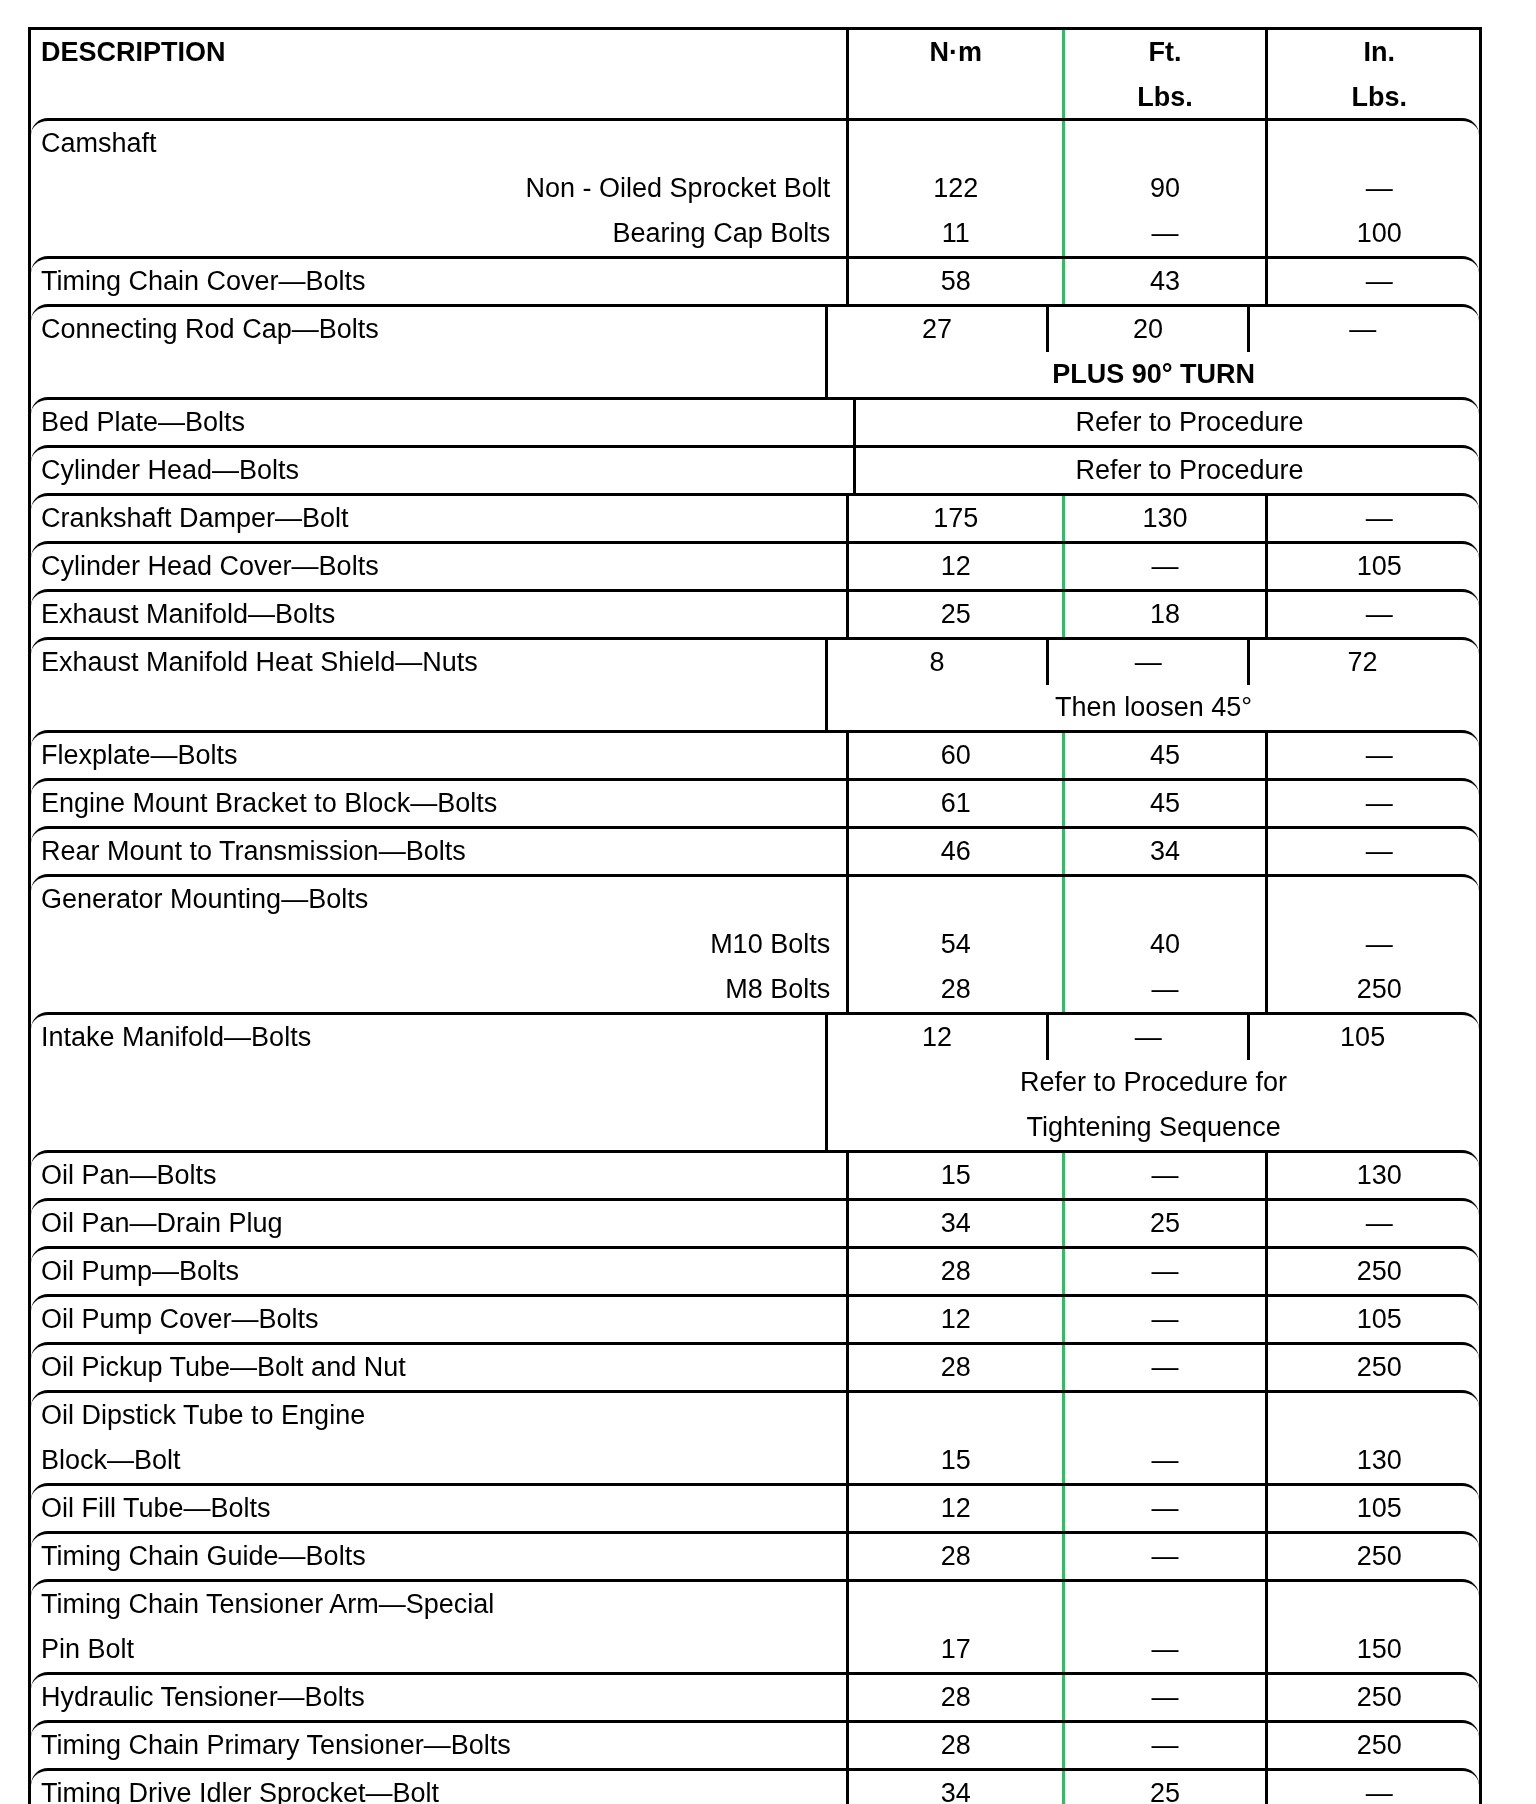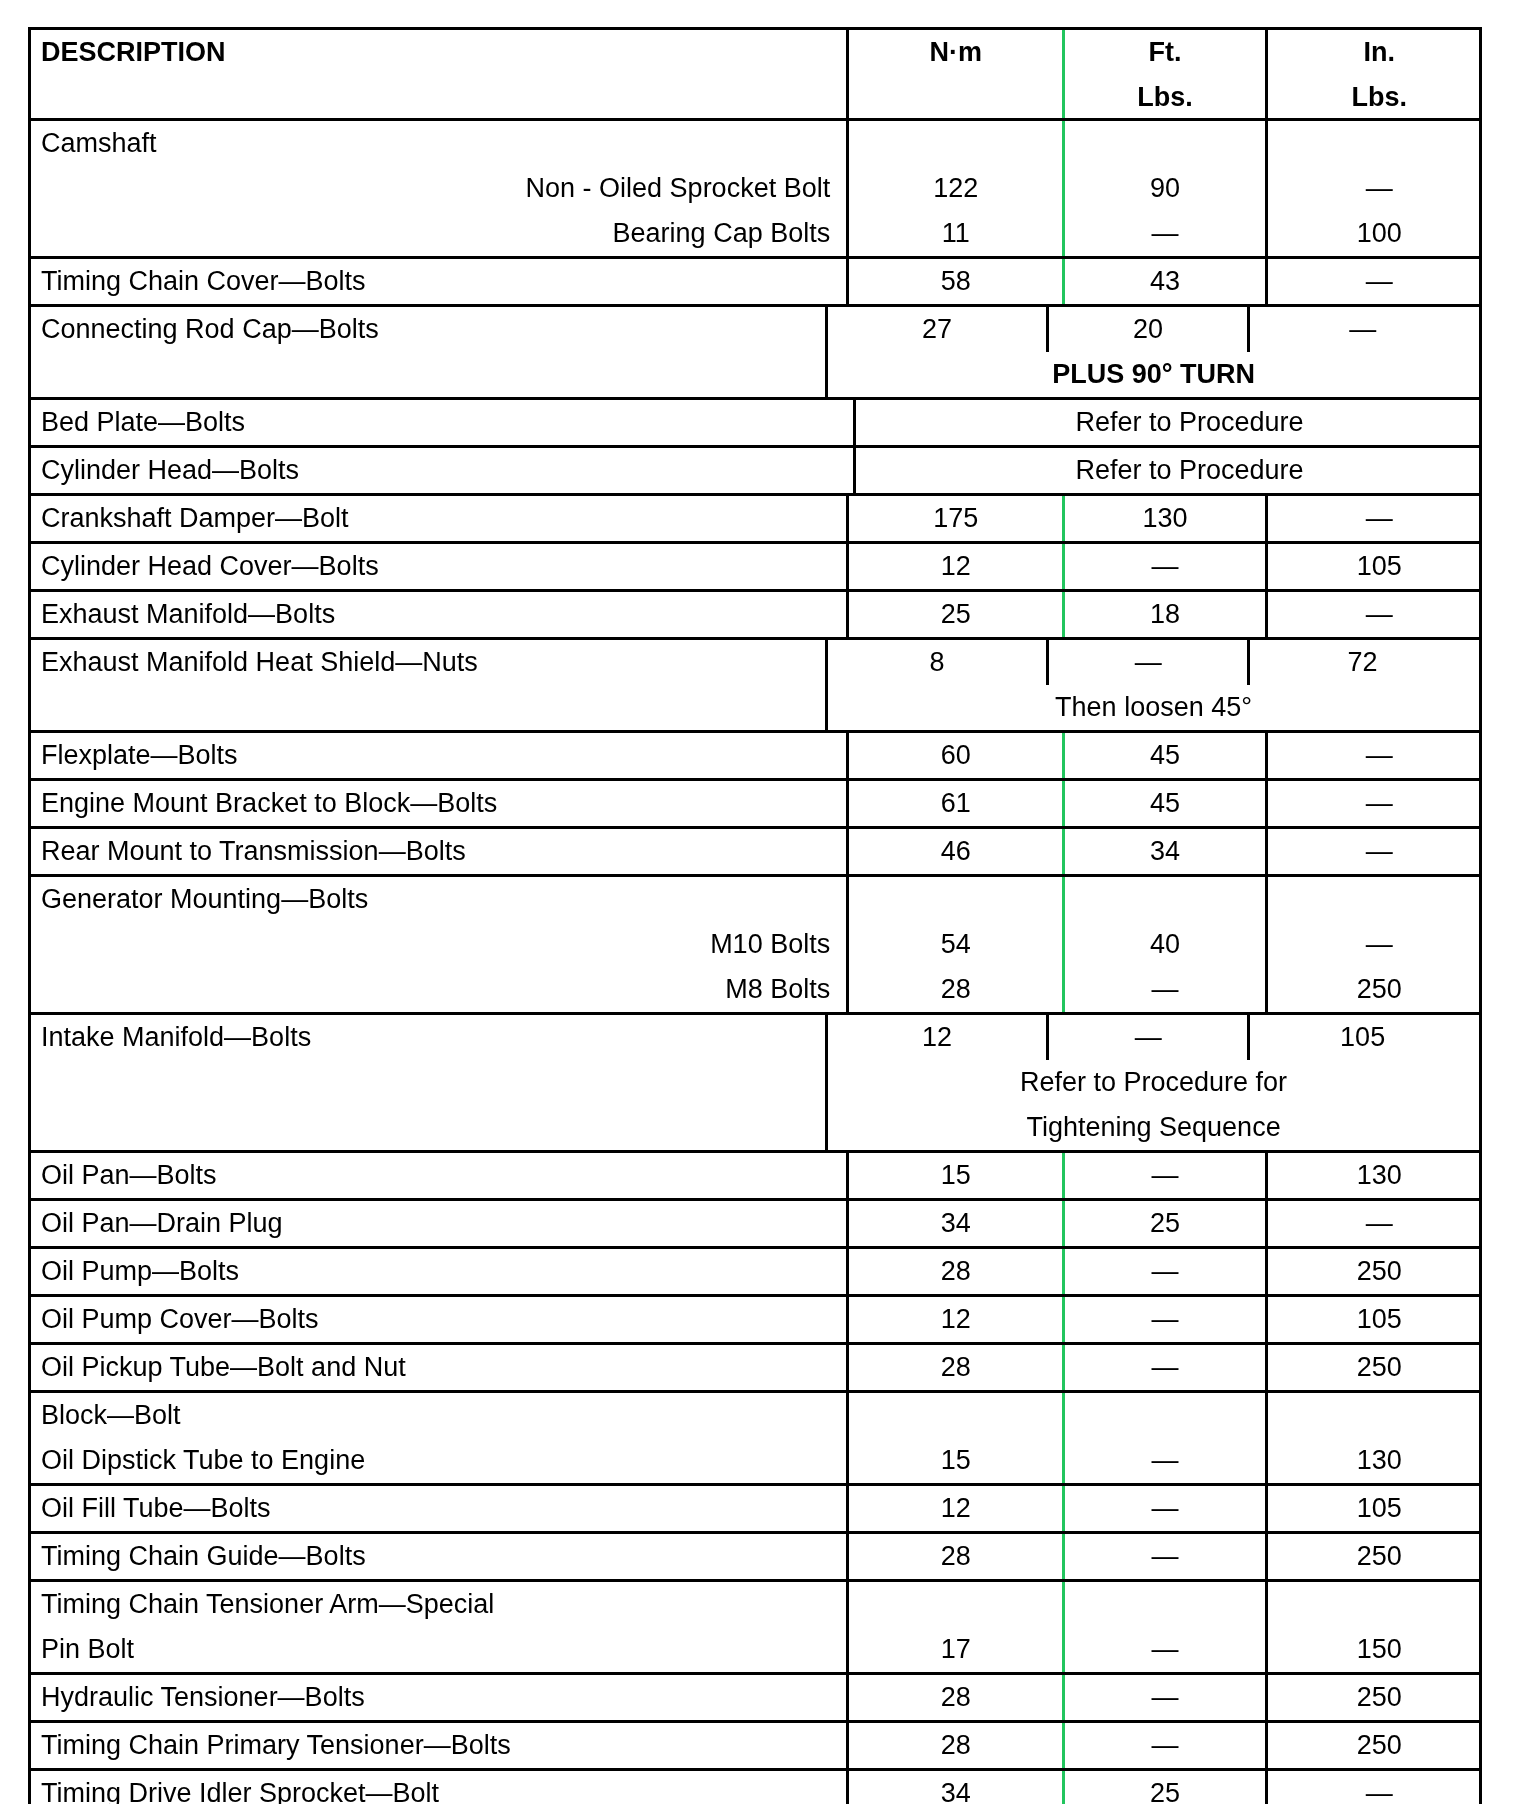--- a/index.html
+++ b/index.html
@@ -1,18 +1,18 @@
 <!DOCTYPE html>
 <html><head>
 <meta charset="utf-8">
 <style>
   html, body { margin:0; padding:0; background:#ffffff; }
   body { width:1536px; height:1804px; position:relative; font-family:"Liberation Sans", sans-serif; color:#000; }
   .tbl { position:absolute; left:28px; top:27px; width:1454px; border:3px solid #000; box-sizing:border-box; }
-  .row { display:flex; border-top:3px solid #000; box-sizing:border-box; position:relative; }
+  .row { display:flex; border-top:3px solid #000; box-sizing:border-box; position:relative;border-radius:17px; }
   .row:first-child { border-top:none; }
   .c { box-sizing:border-box; font-size:27px; line-height:45px; }
   .c-desc { width:825px; padding-left:10px; border-right:3px solid #000; }
   .c-nm { width:218px; text-align:center; border-right:3px solid #22c55e; }
   .c-ft { width:204px; text-align:center; border-right:3px solid #000; }
   .c-in { width:201px; text-align:center;margin-left:12px; }
   .hdr .c { font-weight:bold; }
   .hdr .c-desc, .hdr .c-nm, .hdr .c-ft, .hdr .c-in { height:88px; }
   .line { height:45px; display:block; }
   .sub { text-align:right; padding-right:16px; }
@@ -221,22 +221,22 @@
   </div>
   <div class="row">
     <div class="c c-desc">Oil Pickup Tube—Bolt and Nut</div>
     <div class="c c-nm">28</div>
     <div class="c c-ft">—</div>
     <div class="c c-in">250</div>
   </div>
 
   <div class="row">
     <div class="c c-desc">
+        <span class="line">Oil Dipstick Tube to Engine</span>
         <span class="line">Block—Bolt</span>
-        <span class="line">Oil Dipstick Tube to Engine</span>
       </div>
     <div class="c c-nm">
         <span class="line"></span>
         <span class="line">15</span>
       </div>
     <div class="c c-ft">
         <span class="line"></span>
         <span class="line">—</span>
       </div>
     <div class="c c-in">

